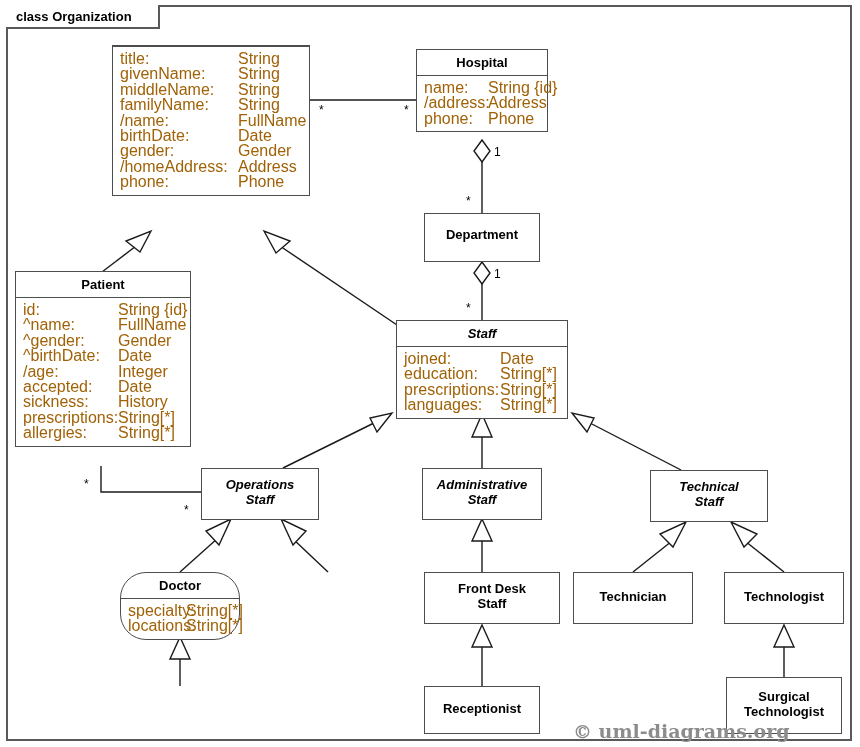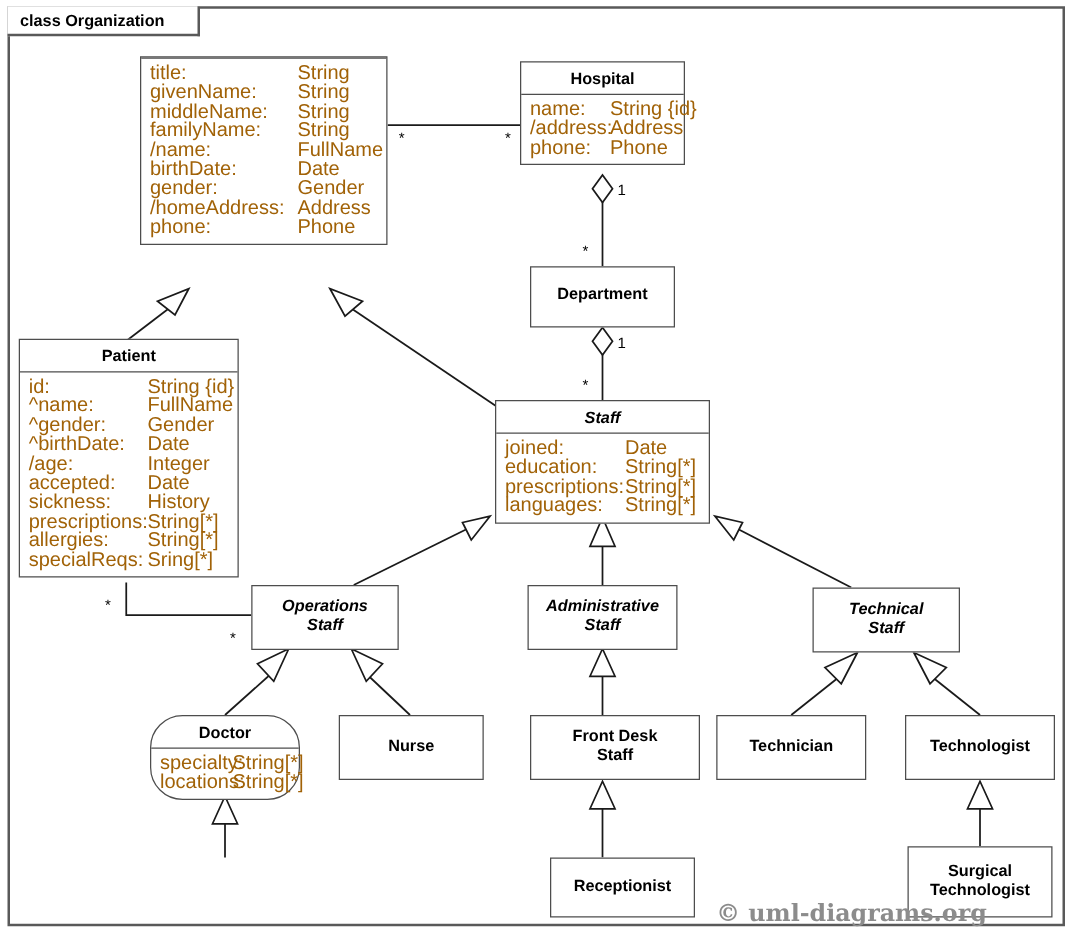--- a/index.html
+++ b/index.html
@@ -287,24 +287,20 @@
           <span class="at">History</span>
         </div>
       <div class="attr">
           <span class="an" style="width:95px">prescriptions:</span>
           <span class="at">String[*]</span>
         </div>
       <div class="attr">
           <span class="an" style="width:95px">allergies:</span>
           <span class="at">String[*]</span>
         </div>
-      <div class="attr">
-          <span class="an" style="width:95px">specialReqs:</span>
-          <span class="at">Sring[*]</span>
-        </div>
     </div>
   </div>
 
   <div class="cls" id="c-department" style="left:424px; top:213px; width:116px; height:49px;">
     <div class="cname" style="padding-top:13px;">Department</div>
   </div>
 
   <div class="cls abstract" id="c-staff" style="left:396px; top:320px; width:172px;">
     <div class="cname">Staff</div>
     <div class="divider"></div>
@@ -351,39 +347,36 @@
           <span class="an" style="width:58px">specialty:</span>
           <span class="at">String[*]</span>
         </div>
       <div class="attr">
           <span class="an" style="width:58px">locations:</span>
           <span class="at">String[*]</span>
         </div>
     </div>
   </div>
 
-  <div class="cls" id="c-nurse" style="left:271px; top:572px; width:116px; height:52px;">
-    <div class="cname" style="padding-top:16px;">Nurse</div>
-  </div>
 
   <div class="cls" id="c-frontdesk" style="left:424px; top:572px; width:136px; height:52px;">
     <div class="cname" style="padding-top:8px;">Front Desk
 Staff</div>
   </div>
 
   <div class="cls" id="c-technician" style="left:573px; top:572px; width:120px; height:52px;">
     <div class="cname" style="padding-top:16px;">Technician</div>
   </div>
 
   <div class="cls" id="c-technologist" style="left:724px; top:572px; width:120px; height:52px;">
     <div class="cname" style="padding-top:16px;">Technologist</div>
   </div>
 
 
-  <div class="cls" id="c-receptionist" style="left:440px; top:686px; width:116px; height:48px;">
+  <div class="cls" id="c-receptionist" style="left:424px; top:686px; width:116px; height:48px;">
     <div class="cname" style="padding-top:14px;">Receptionist</div>
   </div>
 
   <div class="cls" id="c-surgicaltech" style="left:726px; top:677px; width:116px; height:57px;">
     <div class="cname" style="padding-top:11px;">Surgical
 Technologist</div>
   </div>
 
   <div id="copyright" style="left:573px; top:720px;">© uml-diagrams.org</div>
 

